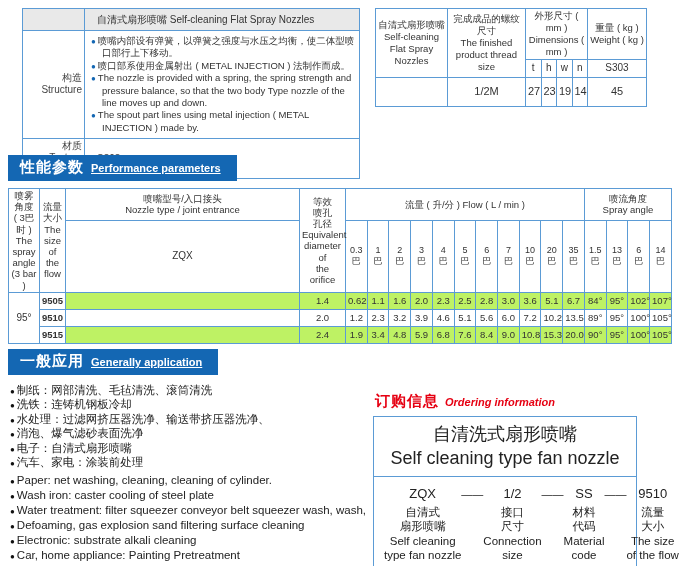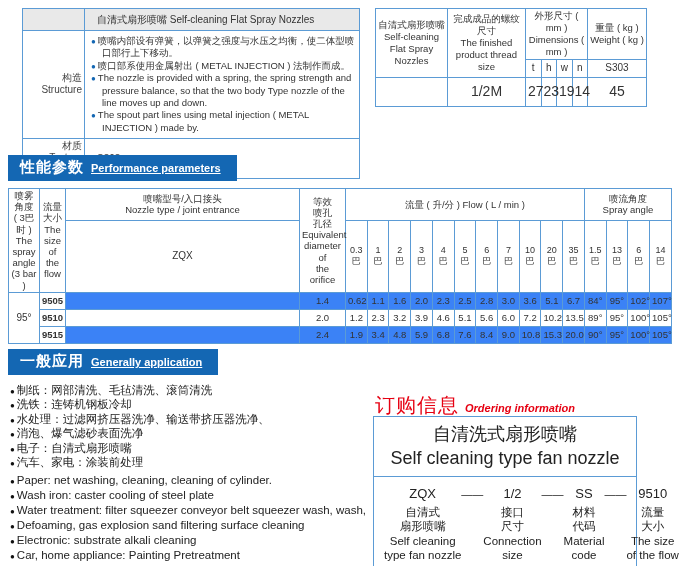--- a/index.html
+++ b/index.html
@@ -20,53 +20,53 @@
   #tl-table .bullets { padding:4px 4px 4px 6px; }
   .b-item { font-size:9.5px; line-height:1.3; padding-left:11px; text-indent:-11px; color:#333; }
   .dot-blue { color:#1467b3; font-size:8px; margin-right:2px; }
   #tl-table .matrow td.val { font-size:10px; padding-left:12px; height:38px; }
 
   
   #tr-table { position:absolute; left:375px; top:8px; width:272px; }
   #tr-table th,#tr-table td { text-align:center; font-size:9.5px; line-height:1.25; color:#333; }
   #tr-table .r1 th { height:30px; }
   #tr-table .r2 th { height:18px; font-size:10px; }
-  #tr-table .data td { height:29px; font-size:14px;text-align:center; }
+  #tr-table .data td { height:29px; font-size:11px;text-align:center; }
 
   
   .banner { position:absolute; background:#1467b3; color:#fff; padding:3px 16px 4px 12px; white-space:nowrap; }
   .banner .zh { font-size:15px; font-weight:bold; letter-spacing:1px; }
   .banner .en { font-size:11px; font-weight:bold; margin-left:7px;text-decoration:underline; }
   #perf-banner { left:8px; top:155px; }
   #app-banner  { left:8px; top:349px; }
 
   
   #perf-table { position:absolute; left:8px; top:188px; width:664px; }
   #perf-table th,#perf-table td { text-align:center; color:#333; }
   #perf-table th { font-size:8.5px; line-height:1.18; }
   #perf-table .hA th { height:28px; font-size:9.5px; }
   #perf-table .hB th { height:63px; }
   #perf-table .bar-cell { vertical-align:middle; }
   #perf-table .bar-cell span { display:block; font-size:9px; line-height:1.3; }
   #perf-table .drow td { height:17px; font-size:9.5px; }
-  #perf-table .gray td { background:#3b82f6; }
+  #perf-table .gray td { background:#bef264; }
   #perf-table td.model { background:#ffffff; font-weight:bold; }
   #perf-table td.angle95 { background:#ffffff; font-size:10px; }
   #perf-table th.zqx { font-size:10px; }
 
   
   #zh-list { position:absolute; left:10px; top:384px; }
   #zh-list .li { font-size:11.5px; line-height:13.4px; color:#222; }
   #en-list { position:absolute; left:10px; top:474px; }
   #en-list .li { font-size:11.5px; line-height:12.9px; color:#222; }
   .dot-k { font-size:8px; margin-right:2px; color:#111; }
 
   
   #ord-title { position:absolute; left:375px; top:392px; color:#e60012; white-space:nowrap; }
-  #ord-title .zh { font-size:20px; font-weight:normal; letter-spacing:1px; }
+  #ord-title .zh { font-size:15px; font-weight:bold; letter-spacing:1px; }
   #ord-title .en { font-size:11px; font-weight:bold; margin-left:6px;font-style:italic; }
   #ord-table { position:absolute; left:373px; top:416px; width:264px; border:1px solid #5b9bd5; background:#fff; }
   #ord-head { border-bottom:1px solid #5b9bd5; text-align:center; font-size:18px; line-height:1.35; padding:5px 2px; color:#222; }
   #ord-body { display:flex; justify-content:space-between; align-items:flex-start; padding:6px 10px 9px 10px; }
   .ord-col { display:flex; flex-direction:column; align-items:center; text-align:center; }
   .ord-code { font-size:13px; line-height:22px; color:#222; }
   .ord-label { font-size:11.5px; line-height:14.5px; white-space:nowrap; color:#222; }
   .ord-dash { font-size:11px; line-height:22px; color:#222; }
 </style>
 </head>

